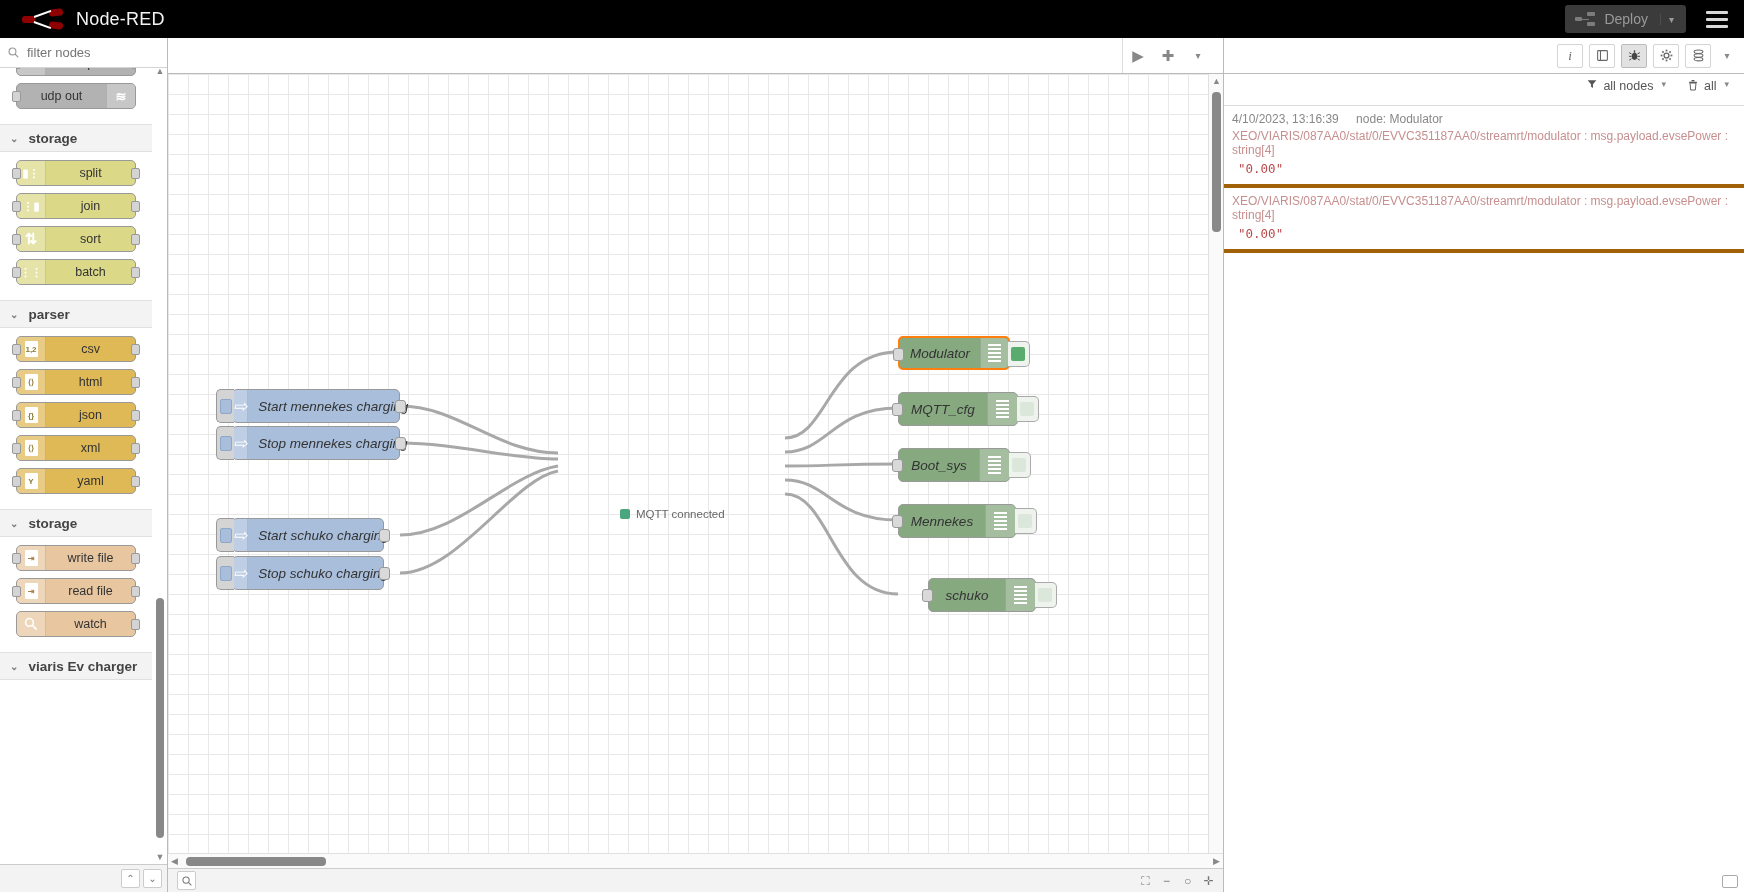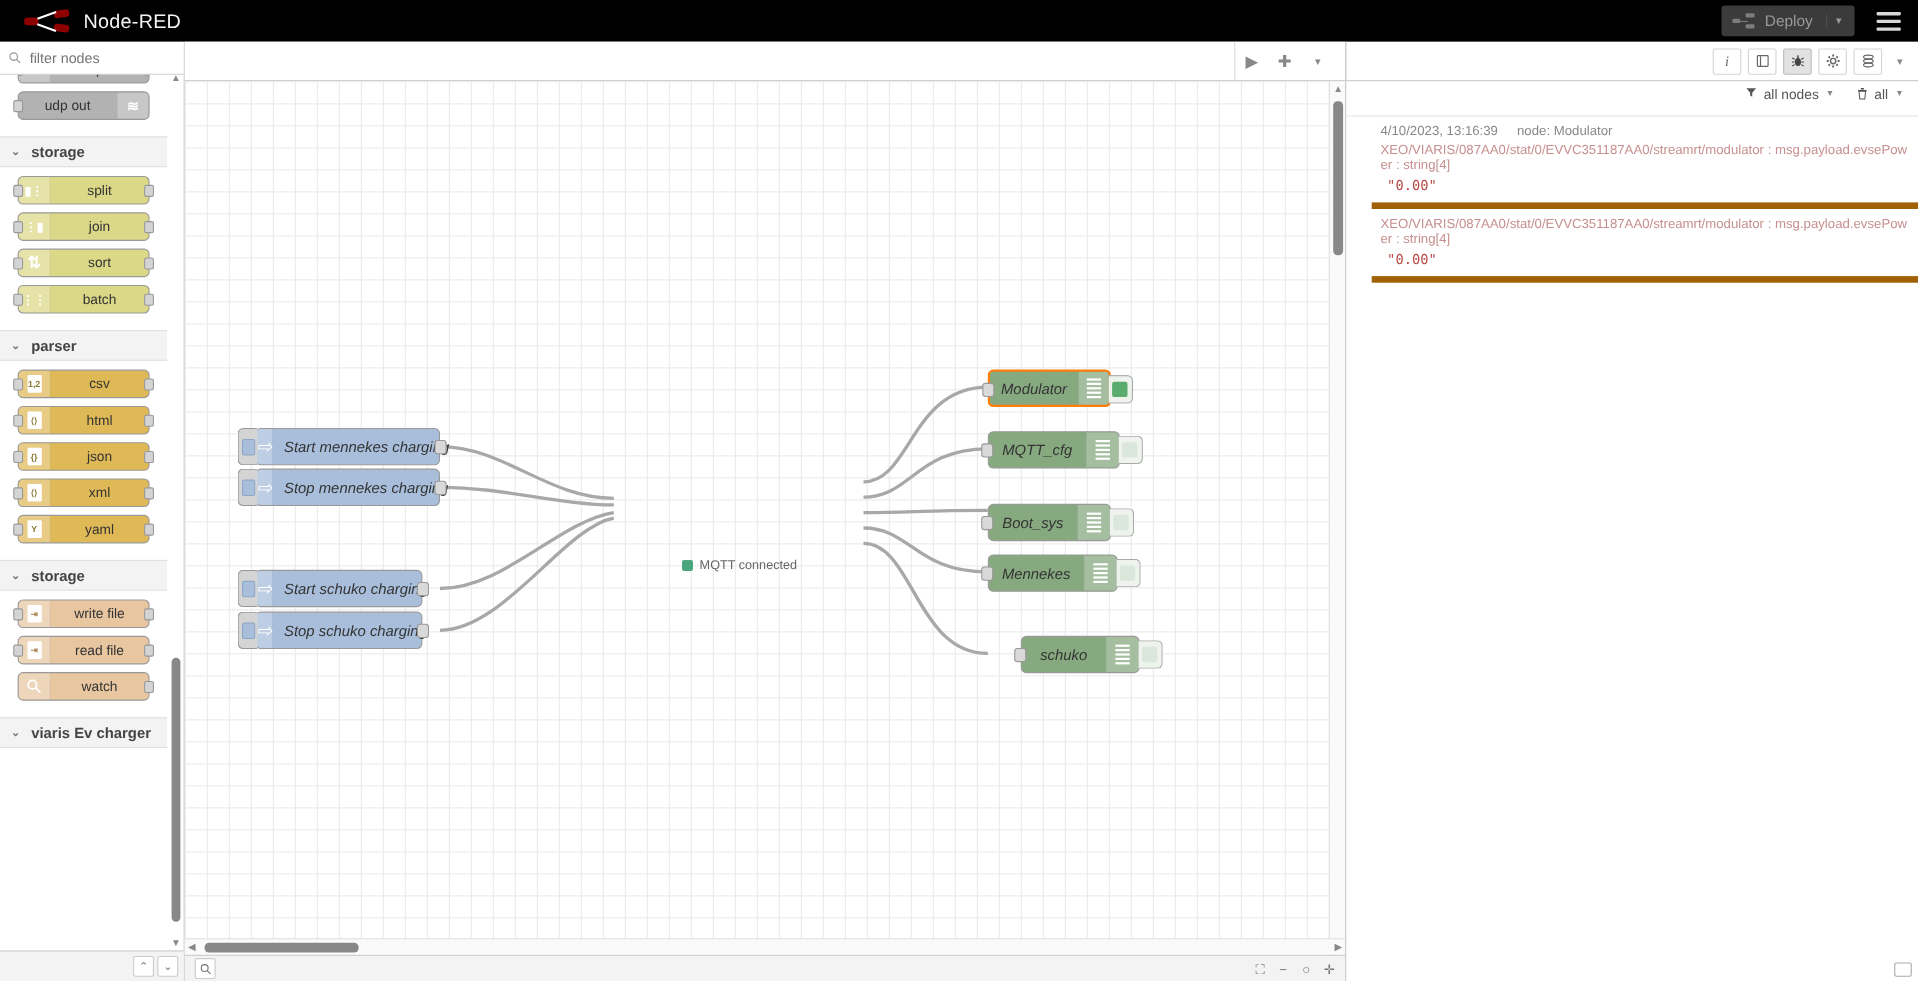--- a/index.html
+++ b/index.html
@@ -265,21 +265,21 @@
     display: flex; align-items: center; justify-content: flex-end; padding-right: 10px;
   }
   .filter-pill {
     display: flex; height: 22px;
     padding: 0 6px; margin-left: 10px;
     font-size: 12.5px; color: #555;
   }
   .filter-pill .pill-caret { margin-left: 8px; font-size: 9px; color: #888; }
 
   #debug-list { position: absolute; left: 0; top: 68px; width: 521px; bottom: 0; background: #fff; overflow: hidden; }
-  .debug-msg { border-bottom: 6px solid #a16207; padding: 6px 8px 8px 8px; margin-left: 23px; }
+  .debug-msg { border-bottom: 4px solid #a16207; padding: 6px 8px 8px 8px; }
   .dm-head { font-size: 12px; color: #888; margin-bottom: 3px; }
   .dm-head .dm-node { margin-left: 14px; }
   .dm-topic { font-size: 12px; color: #c78f8f; margin-bottom: 4px; word-break: break-all; }
   .dm-value { font-family: "DejaVu Sans Mono", monospace; font-size: 12.5px; color: #b94a48; padding-left: 6px; }
 
   #bottom-right-corner {
     position: absolute; right: 6px; bottom: 4px; width: 16px; height: 13px;
     border: 1px solid #aaa; border-radius: 2px; color: #aaa;
   }
 </style>
@@ -575,21 +575,21 @@
             <span></span>
             <span></span>
             <span></span>
           </span>
       </span>
       <span class="dbg-status">
           <i></i>
         </span>
     </div>
 
-    <div class="flow-node" style="left:730px; top:384px; width:112px; background:#87a980;">
+    <div class="flow-node" style="left:730px; top:374px; width:112px; background:#87a980;">
       <span class="port" style="left:-7px; top:10px;"></span>
       <span class="nlabel">Boot_sys</span>
       <span class="nicon right">
         <span class="bars-glyph">
             <span></span>
             <span></span>
             <span></span>
             <span></span>
             <span></span>
           </span>

